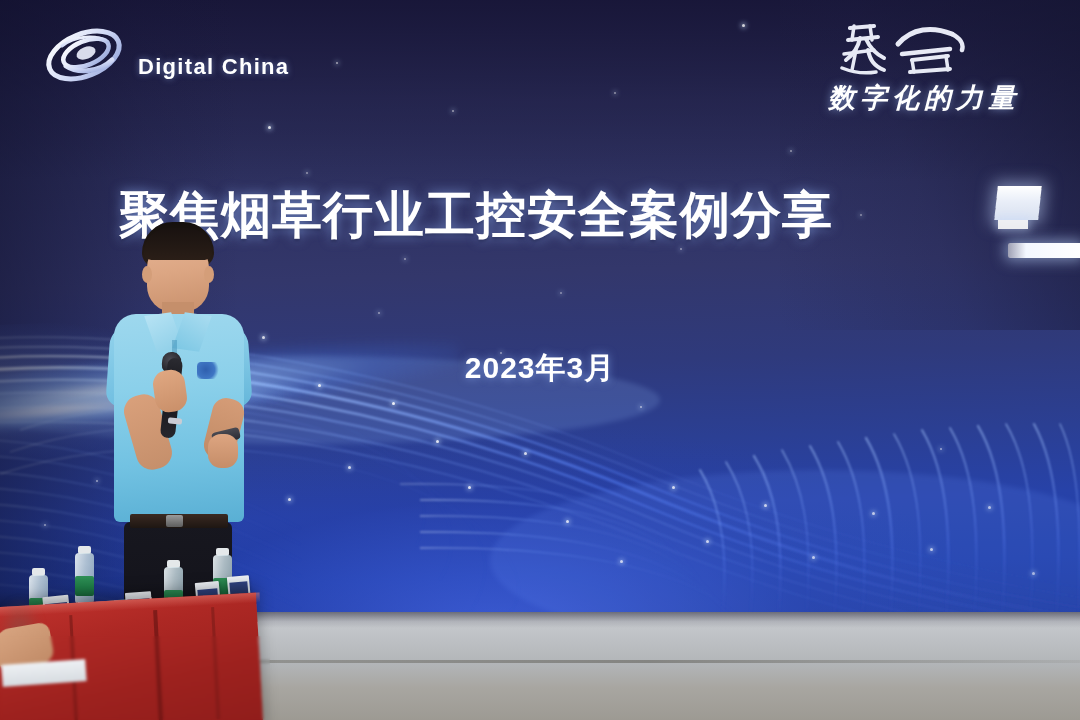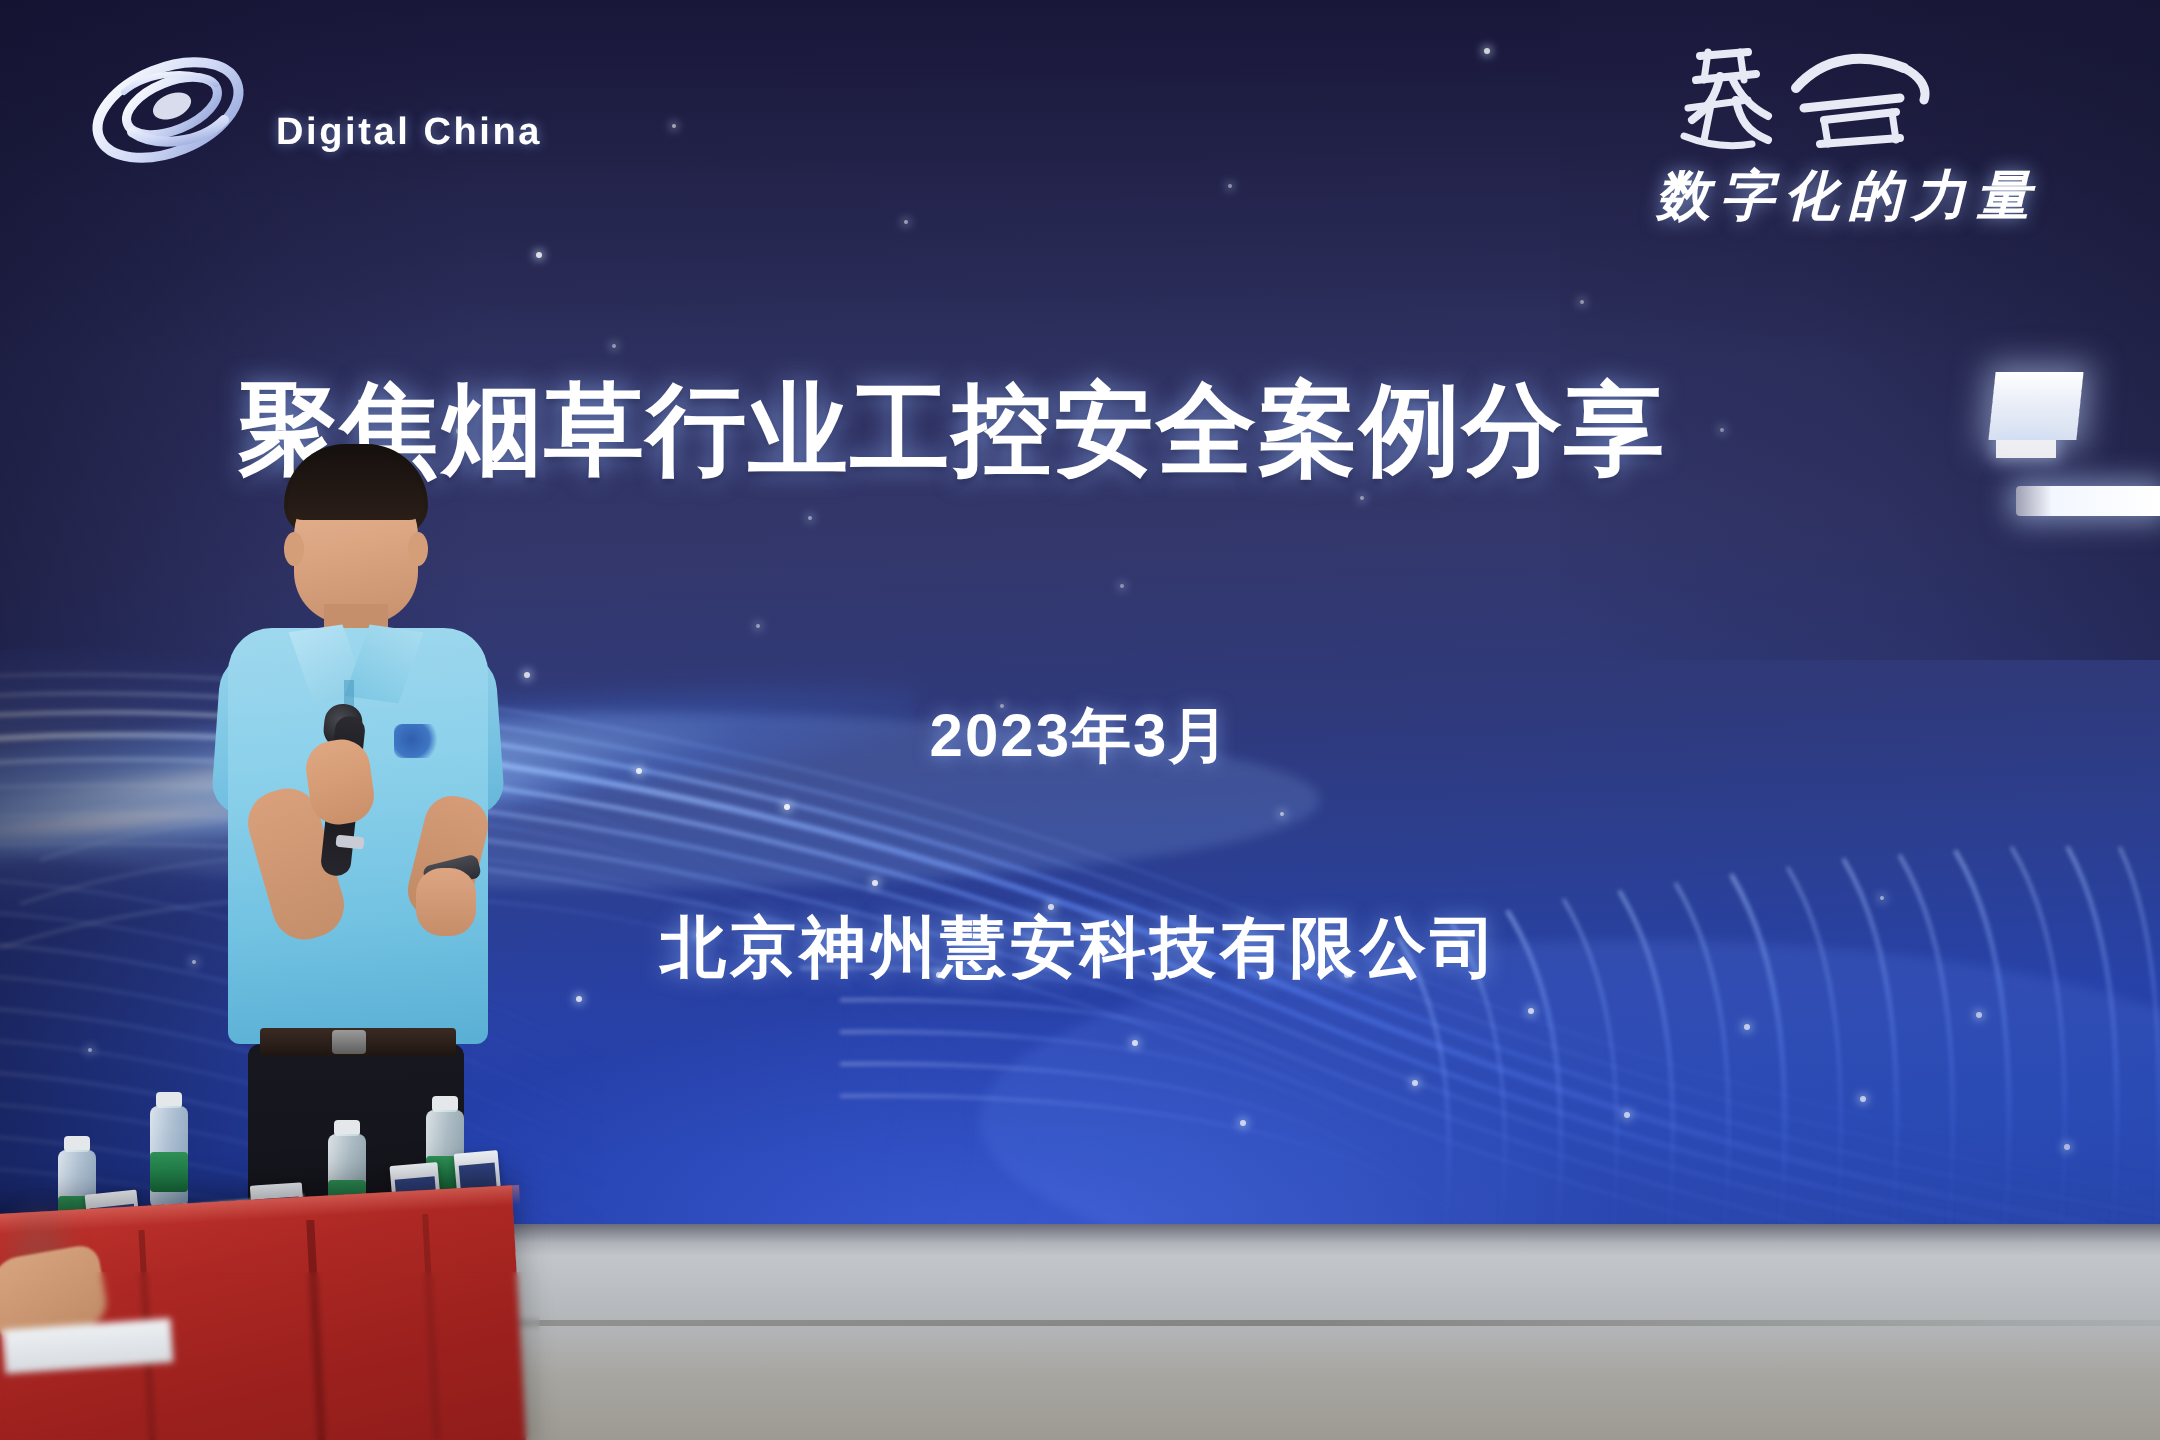--- a/index.html
+++ b/index.html
@@ -102,21 +102,21 @@
   }
   .logo-dc-mark {
     width:84px; height:66px; position:relative; flex:0 0 auto;
   }
   .logo-dc-text { display:flex; flex-direction:column; line-height:1; }
   .logo-dc-cn {
     font-size:31px; font-weight:700; color:#ffffff; letter-spacing:2px;
     text-shadow:0 0 8px rgba(160,190,255,0.55);
   }
   .logo-dc-en {
-    font-size:19px; font-weight:700; color:#ffffff; letter-spacing:1.3px;
+    font-size:22px; font-weight:700; color:#ffffff; letter-spacing:1.3px;
     margin-top:23px; text-shadow:0 0 6px rgba(160,190,255,0.5);
   }
 
   .logo-right {
     position:absolute; right:22px; top:18px; width:250px; height:96px;font-style:italic;
   }
   .logo-right-cal {
     position:absolute; left:32px; top:2px; width:130px; height:62px;
   }
   .logo-right-sub {
@@ -556,21 +556,20 @@
             <path d="M106,36 L108,50" stroke-width="3.5"></path>
             <path d="M70,52 L110,49" stroke-width="4"></path>
           </g>
         </svg>
       </div>
       <div class="logo-right-sub">数字化的力量</div>
     </div>
 
     <div class="slide-title">聚焦烟草行业工控安全案例分享</div>
     <div class="slide-date">2023年3月</div>
-    <div class="slide-company">北京神州慧安科技有限公司</div>
   </div>
 
   <div class="stage-floor"></div>
   <div class="floor-shadow"></div>
   <div class="floor-seam"></div>
 
   <div class="speaker">
     <div class="sp-pants"></div>
     <div class="sp-leg-split"></div>
     <div class="sp-hair"></div>

